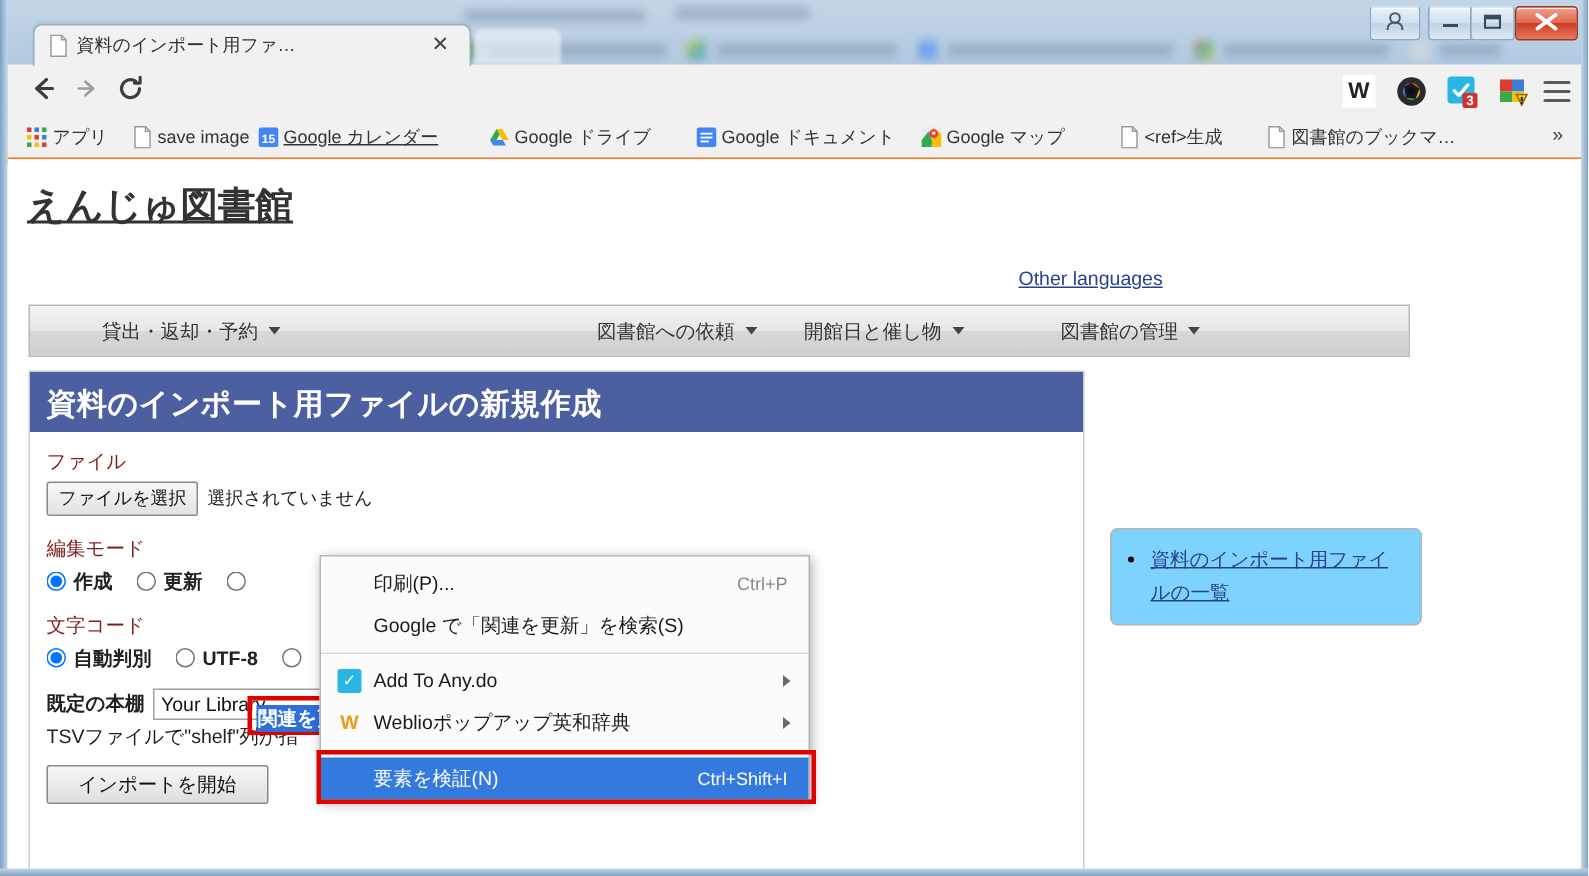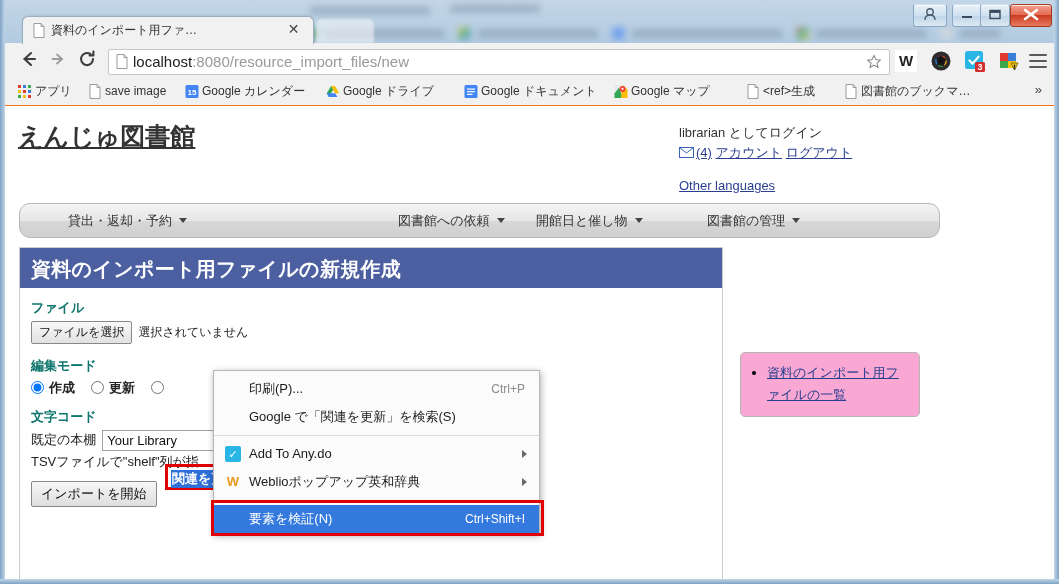--- a/index.html
+++ b/index.html
@@ -288,21 +288,21 @@
     cursor: pointer;
   }
 
   
   .menubar {
     position: absolute;
     left: 14px; top: 97px;
     width: 919px; height: 33px;
     background: linear-gradient(to bottom, #f4f4f4 0%, #e6e6e6 50%, #d8d8d8 51%, #cfcfcf 100%);
     border: 1px solid #b8b8b8;
-    border-radius: 11px;
+    border-radius: 0;
   }
   .menubar-item {
     position: absolute;
     top: 0; height: 33px;
     font-size: 13px;
     color: #333;
     line-height: 33px;
     white-space: nowrap;
     cursor: pointer;
   }
@@ -341,23 +341,23 @@
   .form-area {
     position: absolute;
     left: 0; top: 40px;
     width: 702px;
     padding: 11px 0 0 11px;
     box-sizing: border-box;
     font-size: 13px;
     color: #222;
   }
   .field-label {
-    font-weight: bold;
-    font-size: 13px;
-    color: #0f766e;
+    font-weight: normal;
+    font-size: 13px;
+    color: #7f1d1d;
     margin-bottom: 4px;
   }
   .file-row { margin-bottom: 13px; }
   .file-btn {
     display: inline-block;
     padding: 2px 7px;
     font-size: 12px;
     border: 1px solid #888;
     border-radius: 2px;
     background: linear-gradient(to bottom, #f8f8f8, #e2e2e2);
@@ -382,21 +382,21 @@
   }
   input[type=radio] {
     margin: 0 5px 0 0;
     vertical-align: -2px;
   }
   .shelf-row {
     margin-bottom: 2px;
     white-space: nowrap;
   }
   .shelf-row .slab {
-    font-weight: normal;
+    font-weight: bold;
     margin-right: 6px;
   }
   .shelf-select {
     display: inline-block;
     width: 165px;
     height: 21px;
     line-height: 19px;
     padding-left: 4px;
     font-size: 13px;
     border: 1px solid #a0a0a0;
@@ -406,21 +406,21 @@
     vertical-align: middle;
   }
   .hint {
     font-size: 13px;
     color: #222;
     margin-bottom: 10px;
     white-space: nowrap;
   }
   .submit-btn {
     display: inline-block;
-    padding: 3px 9px;
+    padding: 3px 20px;
     font-size: 13px;
     border: 1px solid #888;
     border-radius: 2px;
     background: linear-gradient(to bottom, #f7f7f7, #dedede);
     color: #111;
     cursor: pointer;
     font-family: Liberation Mono, monospace;
   }
 
   
@@ -443,25 +443,25 @@
     font-weight: bold;
     white-space: nowrap;
     overflow: hidden;
     text-indent: 1px;
   }
 
   
   .sidebox {
     position: absolute;
     left: 735px; top: 246px;
-    width: 180px;
+    width: 208px;
     padding: 9px 10px 10px 10px;
     border: 1px solid #b5b5b5;
     border-radius: 5px;
-    background: #f9a8d4;
+    background: #7dd3fc;
     box-sizing: border-box;
   }
   .sidebox ul { margin: 0; padding-left: 16px; }
   .sidebox li { font-size: 13px; line-height: 22px; }
   .sidebox a {
     color: #2a3f8f;
     text-decoration: underline;
     cursor: pointer;
   }
 
@@ -614,30 +614,20 @@
         <path d="M4.5 10 H14" stroke="#9d9d9d" stroke-width="1.8" stroke-linecap="round"></path>
       </svg>
     </div>
     <div class="nav-btn nav-reload">
       <svg width="20" height="20" viewBox="0 0 20 20">
         <path d="M16 10 A6 6 0 1 1 13.5 5.2" fill="none" stroke="#3d3d3d" stroke-width="2.1" stroke-linecap="round"></path>
         <path d="M16.4 2.6 L16.4 6.4 L12.6 6.4" fill="none" stroke="#3d3d3d" stroke-width="2.1" stroke-linecap="round" stroke-linejoin="round"></path>
       </svg>
     </div>
 
-    <div class="omnibox">
-      <svg class="omni-icon" viewBox="0 0 12 15">
-        <path d="M1 .5 h7 l3 3 v11 h-10 z" fill="#fff" stroke="#9b9b9b" stroke-width="1"></path>
-        <path d="M8 .5 v3 h3" fill="none" stroke="#9b9b9b" stroke-width="1"></path>
-      </svg>
-      <div class="omni-text"><b>localhost</b><span>:8080/resource_import_files/new</span></div>
-      <svg class="omni-star" viewBox="0 0 16 16">
-        <path d="M8 1.5 l1.9 4.1 4.4.5 -3.3 3 .95 4.4 -3.95-2.3 -3.95 2.3 .95-4.4 -3.3-3 4.4-.5z" fill="none" stroke="#8a8a8a" stroke-width="1.1"></path>
-      </svg>
-    </div>
 
     <div class="ext-ico ext-w">W</div>
     <div class="ext-ico ext-cam">
       <svg width="22" height="22" viewBox="0 0 22 22">
         <circle cx="11" cy="11" r="9.5" fill="#2b2b2b"></circle>
         <circle cx="11" cy="11" r="5.6" fill="#1a1a1a"></circle>
         <path d="M11 5.4 A5.6 5.6 0 0 1 16.3 9.2 Z" fill="#e64a2e"></path>
         <path d="M16.3 9.2 A5.6 5.6 0 0 1 13.8 15.9 Z" fill="#f2b01e"></path>
         <path d="M13.8 15.9 A5.6 5.6 0 0 1 7.3 15.2 Z" fill="#35a853"></path>
         <path d="M7.3 15.2 A5.6 5.6 0 0 1 6.2 7.6 Z" fill="#2b7bd6"></path>
@@ -689,21 +679,21 @@
     </div>
 
     <div class="bm" style="left:82px;">
       <svg class="bm-ico" viewBox="0 0 12 15">
         <path d="M1 .5 h7 l3 3 v11 h-10 z" fill="#fff" stroke="#9b9b9b" stroke-width="1"></path>
         <path d="M8 .5 v3 h3" fill="none" stroke="#9b9b9b" stroke-width="1"></path>
       </svg>
       <span>save image</span>
     </div>
 
-    <div class="bm" style="left:179px;">
+    <div class="bm" style="left:166px;text-decoration:underline;">
       <svg class="bm-ico" viewBox="0 0 14 14">
         <rect x="0.5" y="0.5" width="13" height="13" rx="1.5" fill="#4285f4"></rect>
         <text x="7" y="10.6" font-size="8" font-family="'Liberation Sans',sans-serif" fill="#fff" text-anchor="middle" font-weight="bold">15</text>
       </svg>
       <span>Google カレンダー</span>
     </div>
 
     <div class="bm" style="left:320px;">
       <svg class="bm-ico" viewBox="0 0 14 14">
         <path d="M5 1.5 h4 l4.2 7.3 h-4.2 z" fill="#fbbc05"></path>
@@ -751,31 +741,20 @@
       <span>図書館のブックマ…</span>
     </div>
 
     <div class="bm-overflow">»</div>
   </div>
 
   <div class="page">
 
     <div class="site-title">えんじゅ図書館</div>
 
-    <div class="login-box">
-      <div><span>librarian</span><span> としてログイン</span></div>
-      <div>
-        <svg class="mail-ico" viewBox="0 0 15 11">
-          <rect x="0.5" y="0.5" width="14" height="10" fill="#fff" stroke="#3a63b8" stroke-width="1"></rect>
-          <path d="M0.5 0.5 L7.5 6 L14.5 0.5" fill="none" stroke="#3a63b8" stroke-width="1"></path>
-        </svg><a>(4)</a>
-        <a>アカウント</a>
-        <a>ログアウト</a>
-      </div>
-    </div>
 
     <div class="other-lang">Other languages</div>
 
     <div class="menubar">
       <div class="menubar-item" style="left:48px;">
         <span>貸出・返却・予約</span><span class="caret"></span>
       </div>
       <div class="menubar-item" style="left:362px;margin-left:16px;">
         <span>図書館への依頼</span><span class="caret"></span>
       </div>
@@ -798,20 +777,23 @@
         <div class="file-row">
           <span class="file-btn">ファイルを選択</span><span class="file-name">選択されていません</span>
         </div>
 
         <div class="field-label">編集モード</div>
         <div class="radio-row">
           <input type="radio" name="editmode" checked="" style=""><span class="rlab">作成</span><input type="radio" name="editmode" style=""><span class="rlab">更新</span><input type="radio" name="editmode" style=""><span class="rlab" style="color:transparent">関連を更新</span>
         </div>
 
         <div class="field-label">文字コード</div>
+        <div class="radio-row">
+          <input type="radio" name="charset" checked="" style=""><span class="rlab">自動判別</span><input type="radio" name="charset" style=""><span class="rlab" style="font-weight:bold">UTF-8</span><input type="radio" name="charset" style="">
+        </div>
 
         <div class="shelf-row">
           <span class="slab">既定の本棚</span><span class="shelf-select">Your Library</span>
         </div>
         <div class="hint">TSVファイルで"shelf"列が指</div>
 
         <span class="submit-btn">インポートを開始</span>
       </div>
     </div>
 

